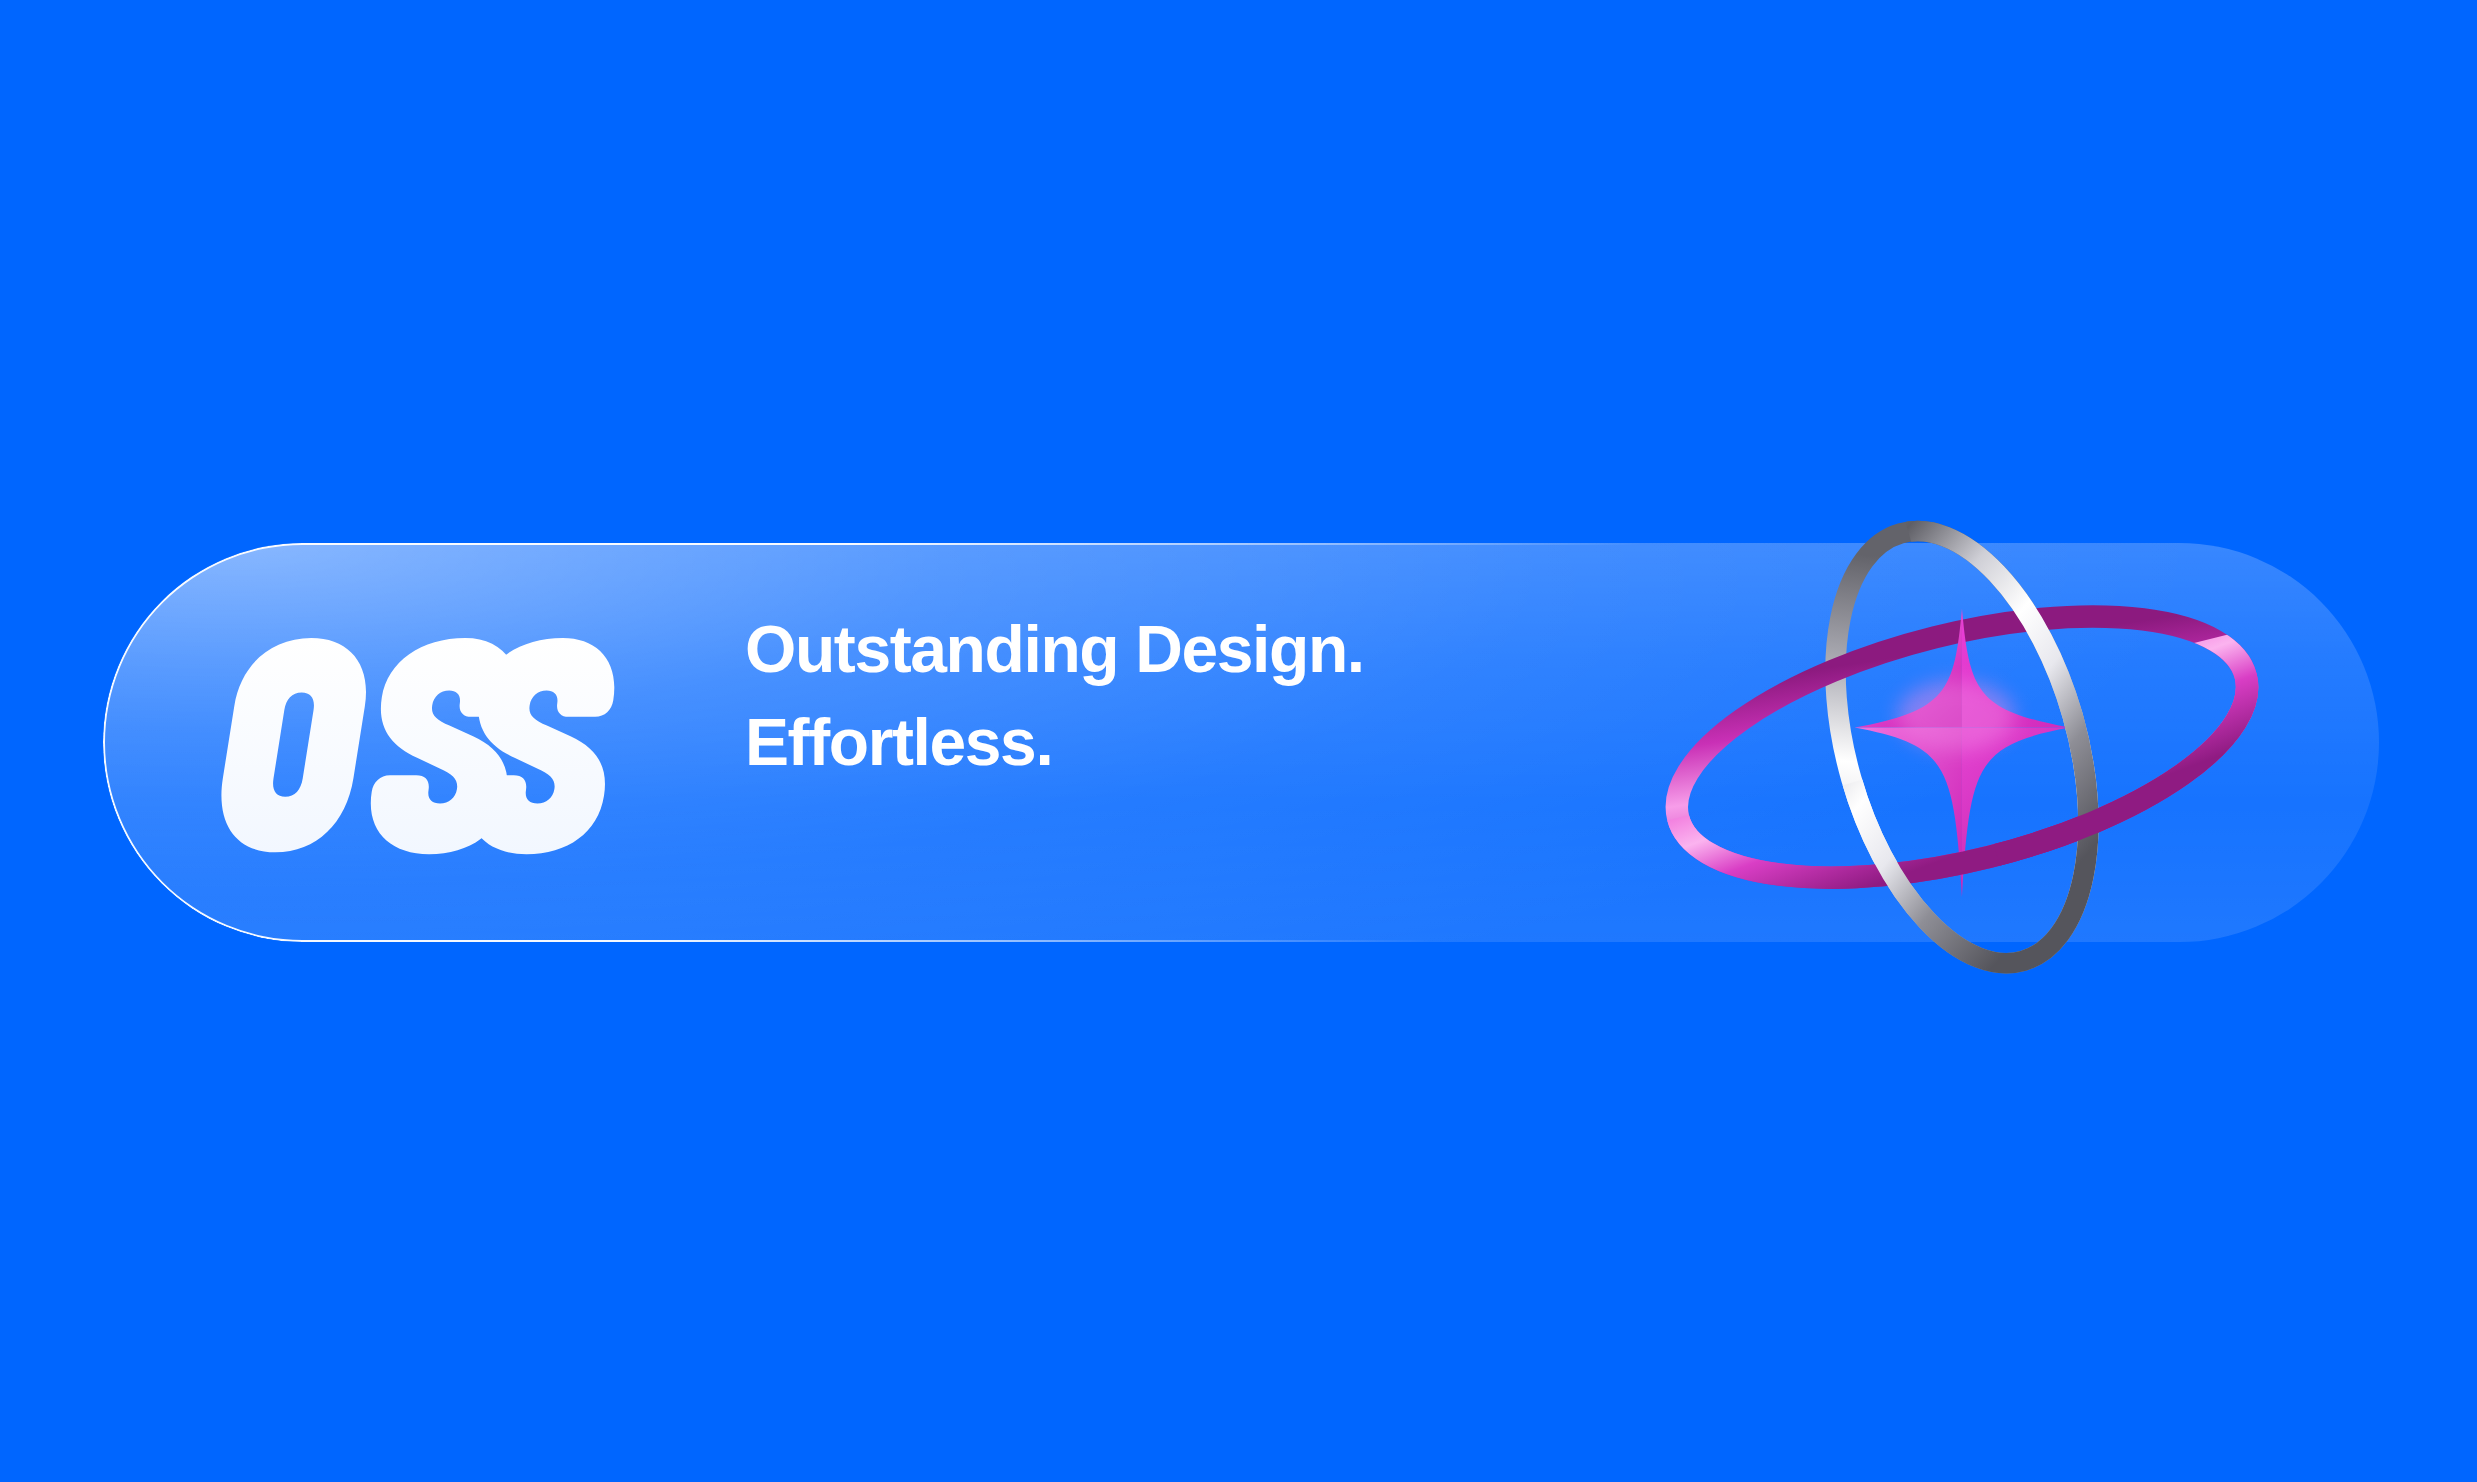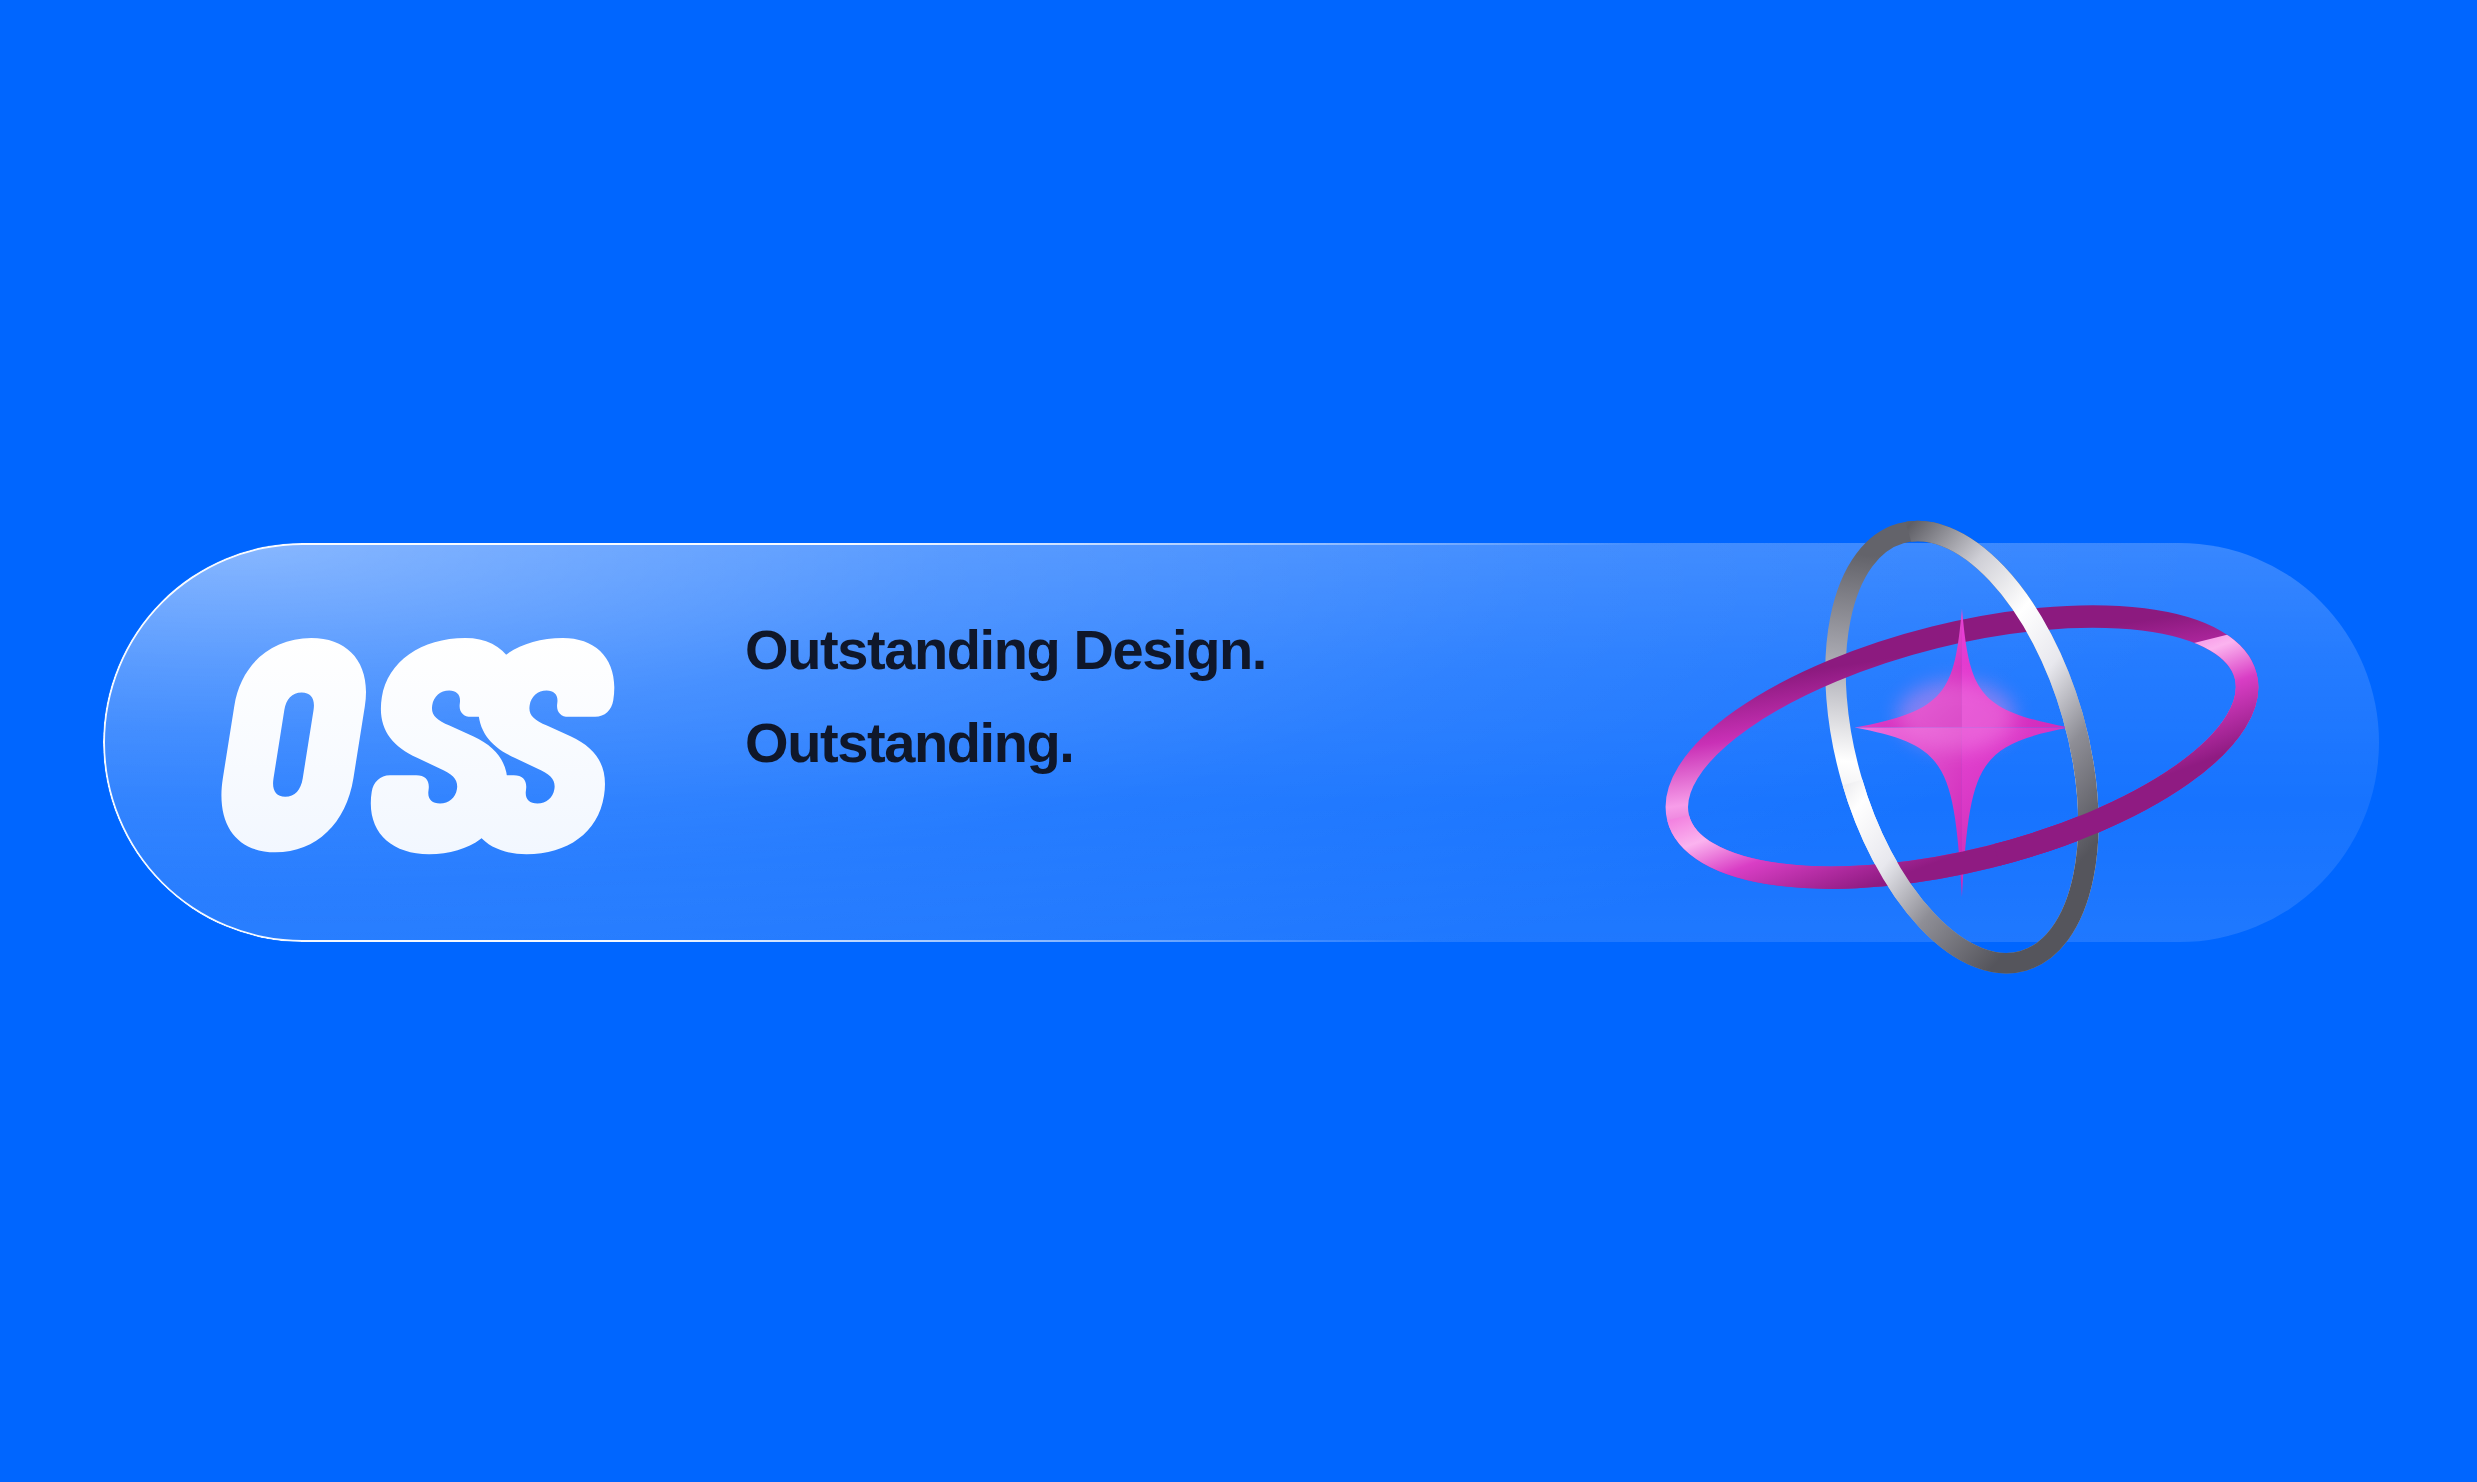--- a/index.html
+++ b/index.html
@@ -65,24 +65,24 @@
     height: 234px;
   }
   #logo-wrap svg { display: block; width: 100%; height: 100%; overflow: visible; }
 
   
   #headline {
     position: absolute;
     left: 745px;
     top: 603px;
     width: 975px;
-    color: #0f172a;
+    color: #ffffff;
     font-family: "Liberation Sans", sans-serif;
     font-weight: bold;
-    font-size: 56px;
+    font-size: 66px;
     line-height: 93px;
     letter-spacing: -1.4px;
     white-space: nowrap;
     -webkit-font-smoothing: antialiased;
   }
   #headline .hl-line { display: block; }
 
   
   #ornament {
     position: absolute;
@@ -171,21 +171,21 @@
                  C 388 152 382 146 367 140
                  L 342 129
                  C 312 116 296 97 296 67
                  C 296 30 327 6 372 6 Z" transform="translate(-46,0)"></path>
       </g>
     </svg>
   </div>
 
   <div id="headline">
     <span class="hl-line">Outstanding Design.</span>
-    <span class="hl-line">Outstanding.</span>
+    <span class="hl-line">Effortless.</span>
   </div>
 
   <div id="ornament">
     <svg viewBox="0 0 640 500" aria-hidden="true">
       <defs>
 
         <linearGradient id="chromeG" x1="0" y1="0" x2="0.35" y2="1">
           <stop offset="0.00" stop-color="#8b8b92"></stop>
           <stop offset="0.16" stop-color="#5f5f66"></stop>
           <stop offset="0.34" stop-color="#cfcfd6"></stop>

